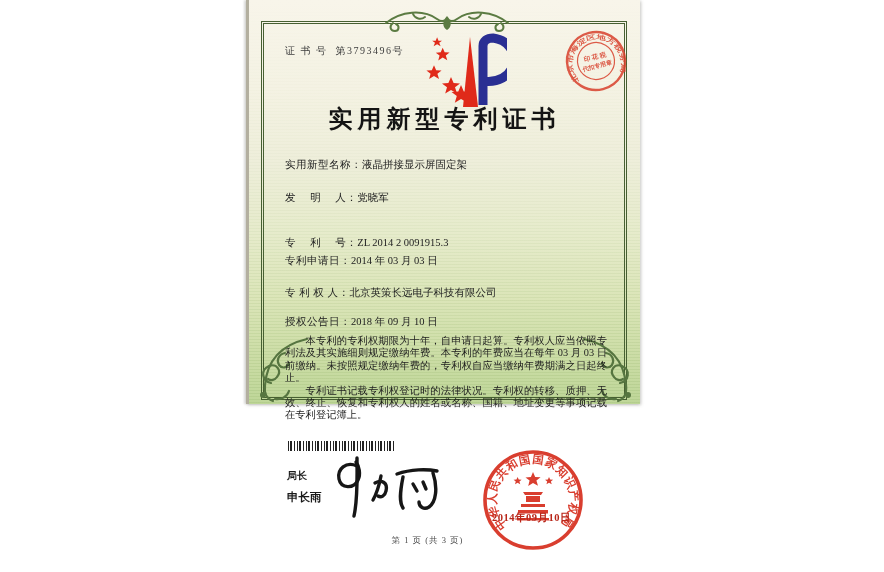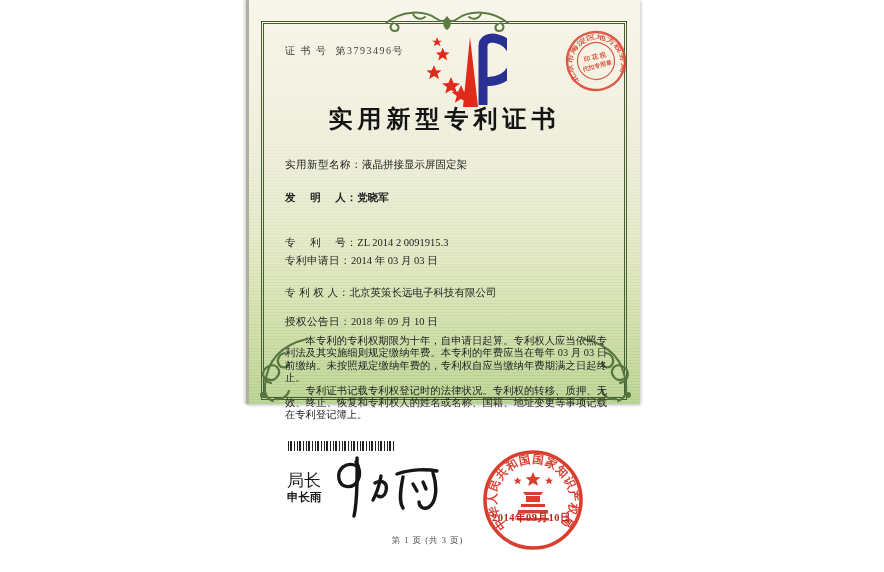--- a/index.html
+++ b/index.html
@@ -31,30 +31,30 @@
   .cert-number { position:absolute; left:36px; top:44px; font-size:10px; color:#3d3d3d; letter-spacing:1.5px; white-space:pre; }
 
   .logo { position:absolute; left:174px; top:33px; width:84px; height:78px; }
 
   .title { position:absolute; left:0; right:0; top:103px; text-align:center;
     font-size:24px; font-weight:bold; color:#141414; letter-spacing:5px; }
 
   .fields { position:absolute; left:36px; top:0; width:330px; }
   .field-row { position:absolute; left:0; font-size:10.5px; color:#222; white-space:pre; }
   .field-row .lbl { letter-spacing:.5px; }
-  .f0 { top:158px; } .f1 { top:191px;font-weight:bold; } .f2 { top:236px; }
+  .f0 { top:158px; } .f1 { top:191px; } .f2 { top:236px; }
   .f3 { top:254px; } .f4 { top:286px; } .f5 { top:315px; }
 
   .paras { position:absolute; left:36px; top:335px; width:322px; }
   .paras p { font-size:10.3px; line-height:12.4px; color:#1d1d1d; text-align:justify; text-indent:2em; }
 
   .barcode { position:absolute; left:39px; top:441px; width:106px; height:10px;
     background:repeating-linear-gradient(90deg,#232323 0 1px,transparent 1px 2px,#232323 2px 4px,transparent 4px 6px,#232323 6px 7px,transparent 7px 9px); }
 
-  .signer-title { position:absolute; left:38px; top:469px; font-size:17px; font-weight:normal; color:#1a1a1a; font-family:"Liberation Sans",sans-serif; }
+  .signer-title { position:absolute; left:38px; top:469px; font-size:10px; font-weight:bold; color:#1a1a1a; font-family:"Liberation Sans",sans-serif; }
   .signer-name  { position:absolute; left:38px; top:490px; font-size:11.5px; font-weight:bold; color:#1a1a1a; font-family:"Liberation Sans",sans-serif; }
   .signature { position:absolute; left:78px; top:450px; width:138px; height:72px; }
 
   .seal-main { position:absolute; left:232px; top:448px; width:104px; height:104px; opacity:.92; }
   .seal-date { position:absolute; left:243px; top:511px; font-size:10.5px; font-weight:bold; color:#b8271a; letter-spacing:.5px; }
 
   .seal-top { position:absolute; left:315px; top:29px; width:64px; height:64px; transform:rotate(-14deg); opacity:.85; }
 
   .footer { position:absolute; left:36px; right:70px; top:535px; text-align:center; font-size:8.5px; color:#4a4a4a; letter-spacing:1px; }
 </style>

